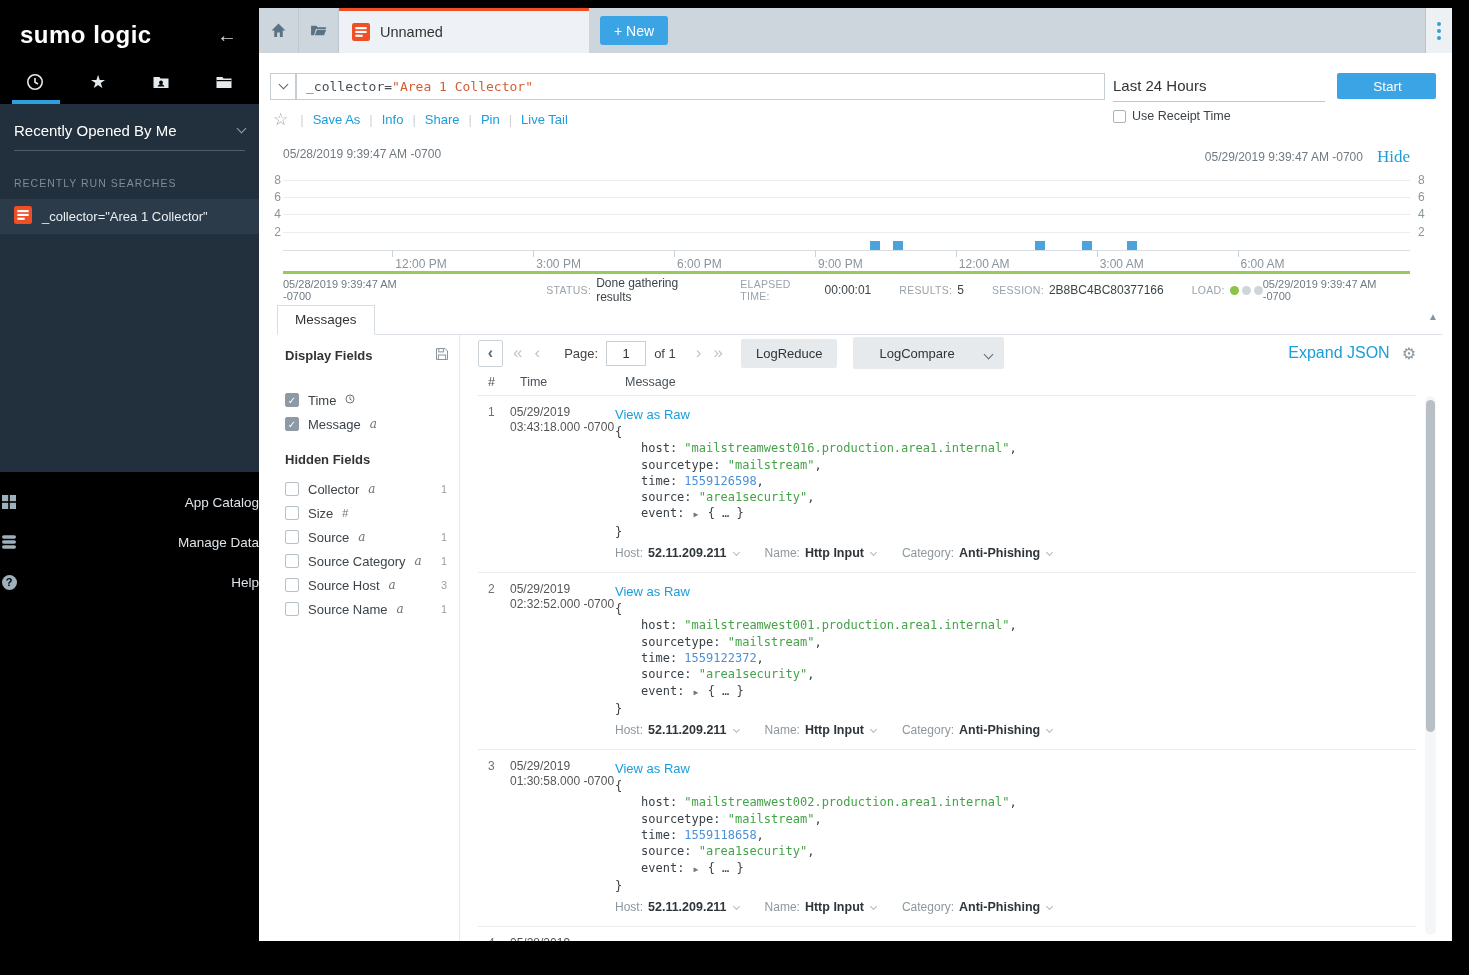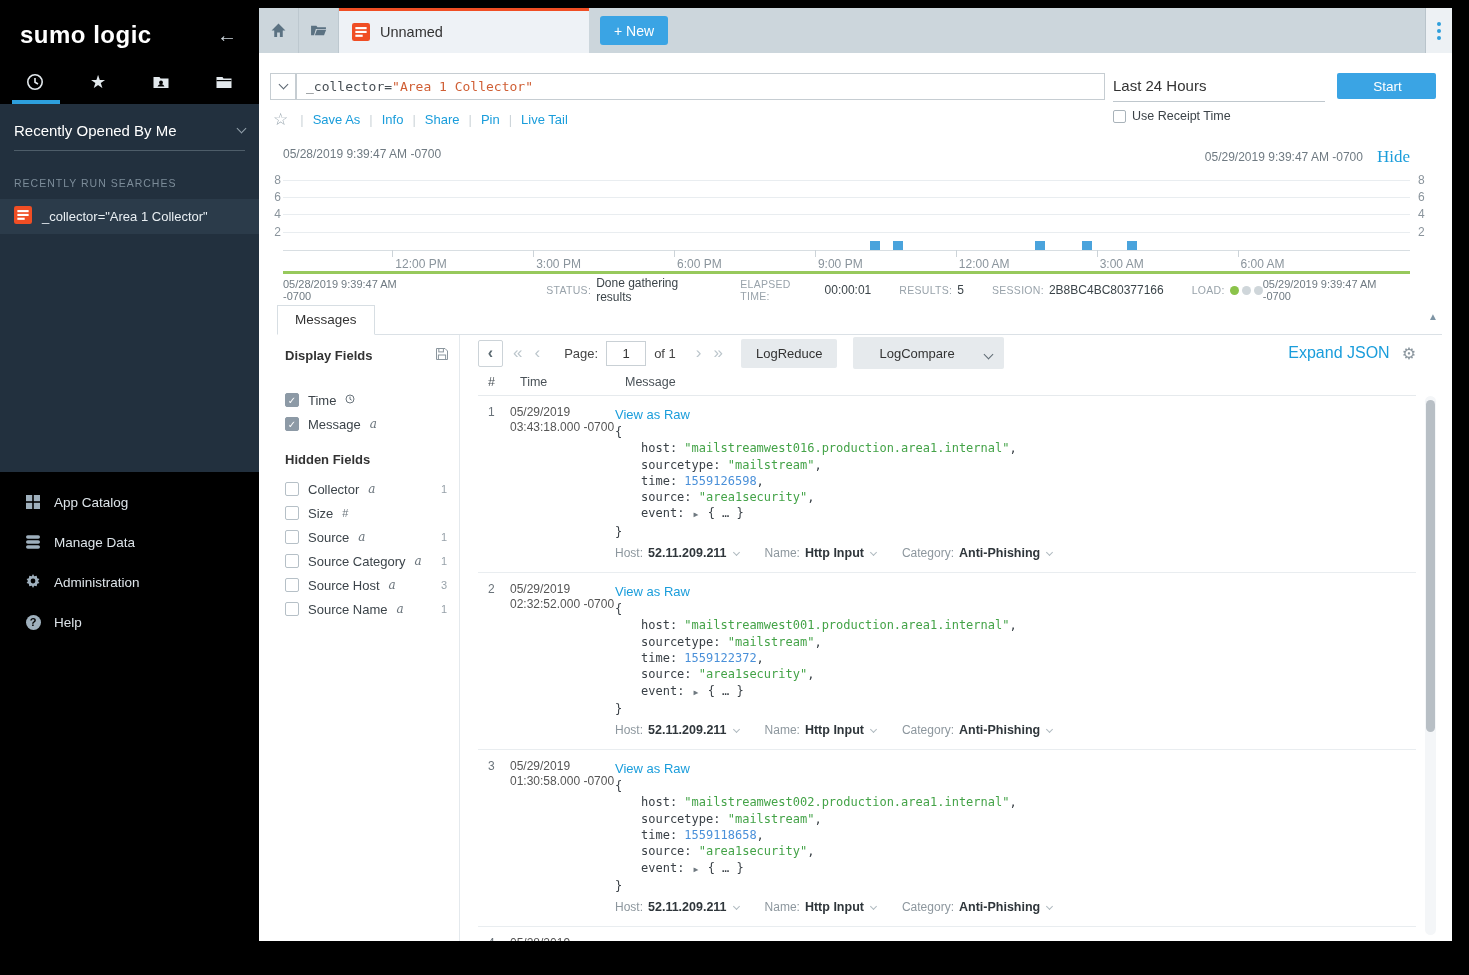--- a/index.html
+++ b/index.html
@@ -16,21 +16,21 @@
   .nav-ic svg{width:18px;height:18px;}
   .nav-underline{position:absolute;left:12px;bottom:0;width:48px;height:4px;background:#2d9fdd;}
   .library{position:absolute;top:104px;left:0;right:0;bottom:217px;background:#22303e;}
   .lib-head{margin:18px 14px 0;display:flex;align-items:center;justify-content:space-between;color:#fff;font-size:15px;padding-bottom:11px;border-bottom:1px solid #4e5d69;cursor:pointer;}
   .cchev{display:inline-block;width:7px;height:7px;border-right:1.5px solid;border-bottom:1.5px solid;transform:rotate(45deg);margin-top:-4px;}
   .lib-head .cchev{color:#93a1ac;}
   .lib-sec{margin:26px 14px 10px;color:#7c8c99;font-size:10.5px;letter-spacing:1px;}
   .lib-item{display:flex;align-items:center;gap:10px;padding:7px 14px;background:#2b3b4a;color:#e9eff3;font-size:13px;cursor:pointer;}
   .doc-ic{flex:none;width:18px;height:18px;}
   #bottom-menu{position:absolute;left:0;bottom:0;height:217px;width:100%;padding-top:10px;background:#000;}
-  .bm-item{display:flex;align-items:center;gap:12px;height:40px;padding-left:24px;color:#dde4e9;font-size:13.5px;cursor:pointer;}
+  .bm-item{display:flex;align-items:center;gap:12px;height:40px;color:#dde4e9;font-size:13.5px;cursor:pointer;justify-content:space-between;}
   .bm-icon{width:18px;display:flex;justify-content:center;color:#9fb0bd;font-size:16px;}
   .bm-icon svg{width:16px;height:16px;}
   .help-circle{width:15px;height:15px;border-radius:50%;background:#9fb0bd;color:#000;font-size:11px;font-weight:bold;display:flex;align-items:center;justify-content:center;}
 
   
   #app{position:absolute;left:259px;top:0;width:1193px;height:958px;background:#000;}
   .tabbar{position:absolute;top:8px;left:0;right:0;height:45px;background:#ccd6dc;display:flex;align-items:stretch;}
   .tb-btn{width:40px;display:flex;align-items:center;justify-content:center;color:#5b7282;border-right:1px solid #bdc8cf;cursor:pointer;}
   .tb-btn svg{width:17px;height:17px;}
   .tab{width:250px;background:#eef2f6;border-top:3px solid #f04e24;display:flex;align-items:center;gap:10px;padding:0 13px;font-size:14.5px;color:#333;cursor:pointer;}
@@ -201,29 +201,20 @@
         </div>
         <div class="bm-item">
           <span class="bm-icon">
             <svg viewBox="0 0 16 16" fill="currentColor">
               <rect x="1" y="1.2" width="14" height="3.6" rx="1.8"></rect>
               <rect x="1" y="6.2" width="14" height="3.6" rx="1.8"></rect>
               <rect x="1" y="11.2" width="14" height="3.6" rx="1.8"></rect>
             </svg>
           </span>
           <span class="bm-label">Manage Data</span>
-        </div>
-        <div class="bm-item">
-          <span class="bm-icon">
-            <svg viewBox="0 0 16 16" fill="currentColor">
-              <path d="M8 0l1.2 2.2 2.5-.5.5 2.5L14.4 5 13 7l1.4 2-2.2.8-.5 2.5-2.5-.5L8 14l-1.2-2.2-2.5.5-.5-2.5L1.6 9 3 7 1.6 5l2.2-.8.5-2.5 2.5.5z"></path>
-              <circle cx="8" cy="7" r="2.4" fill="#000"></circle>
-            </svg>
-          </span>
-          <span class="bm-label">Administration</span>
         </div>
         <div class="bm-item">
           <span class="bm-icon">
             <span class="help-circle">?</span>
           </span>
           <span class="bm-label">Help</span>
         </div>
       </div>
   </aside>
 

